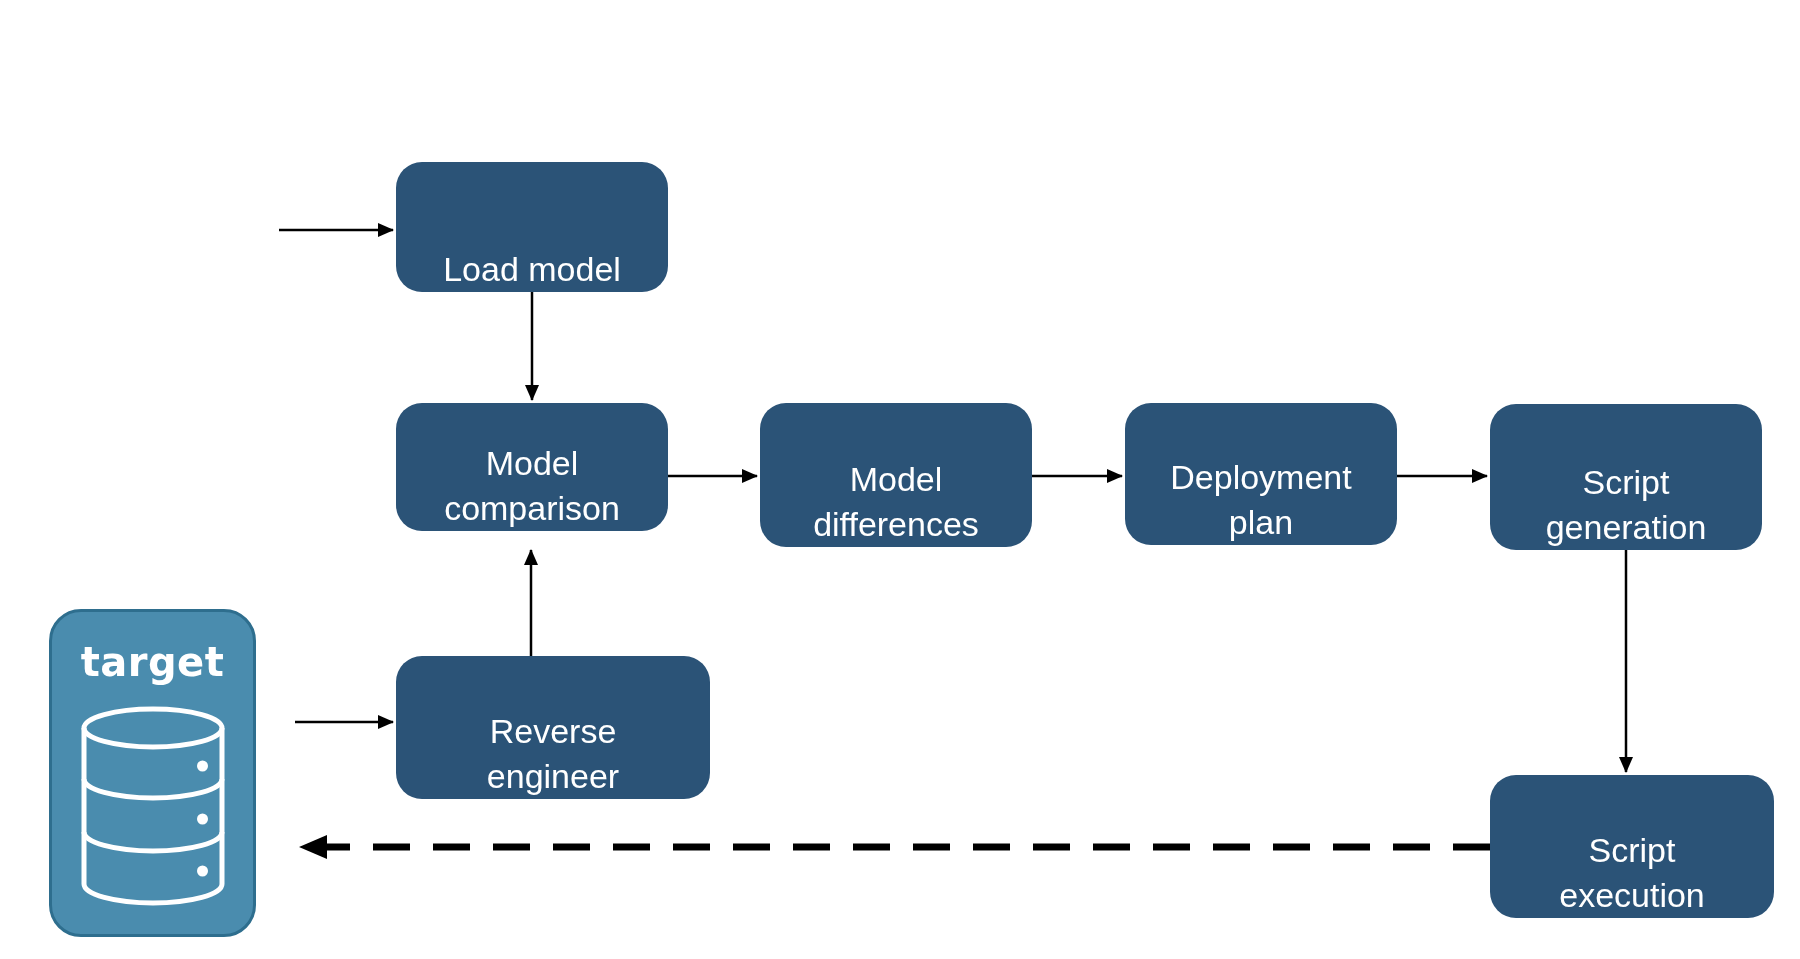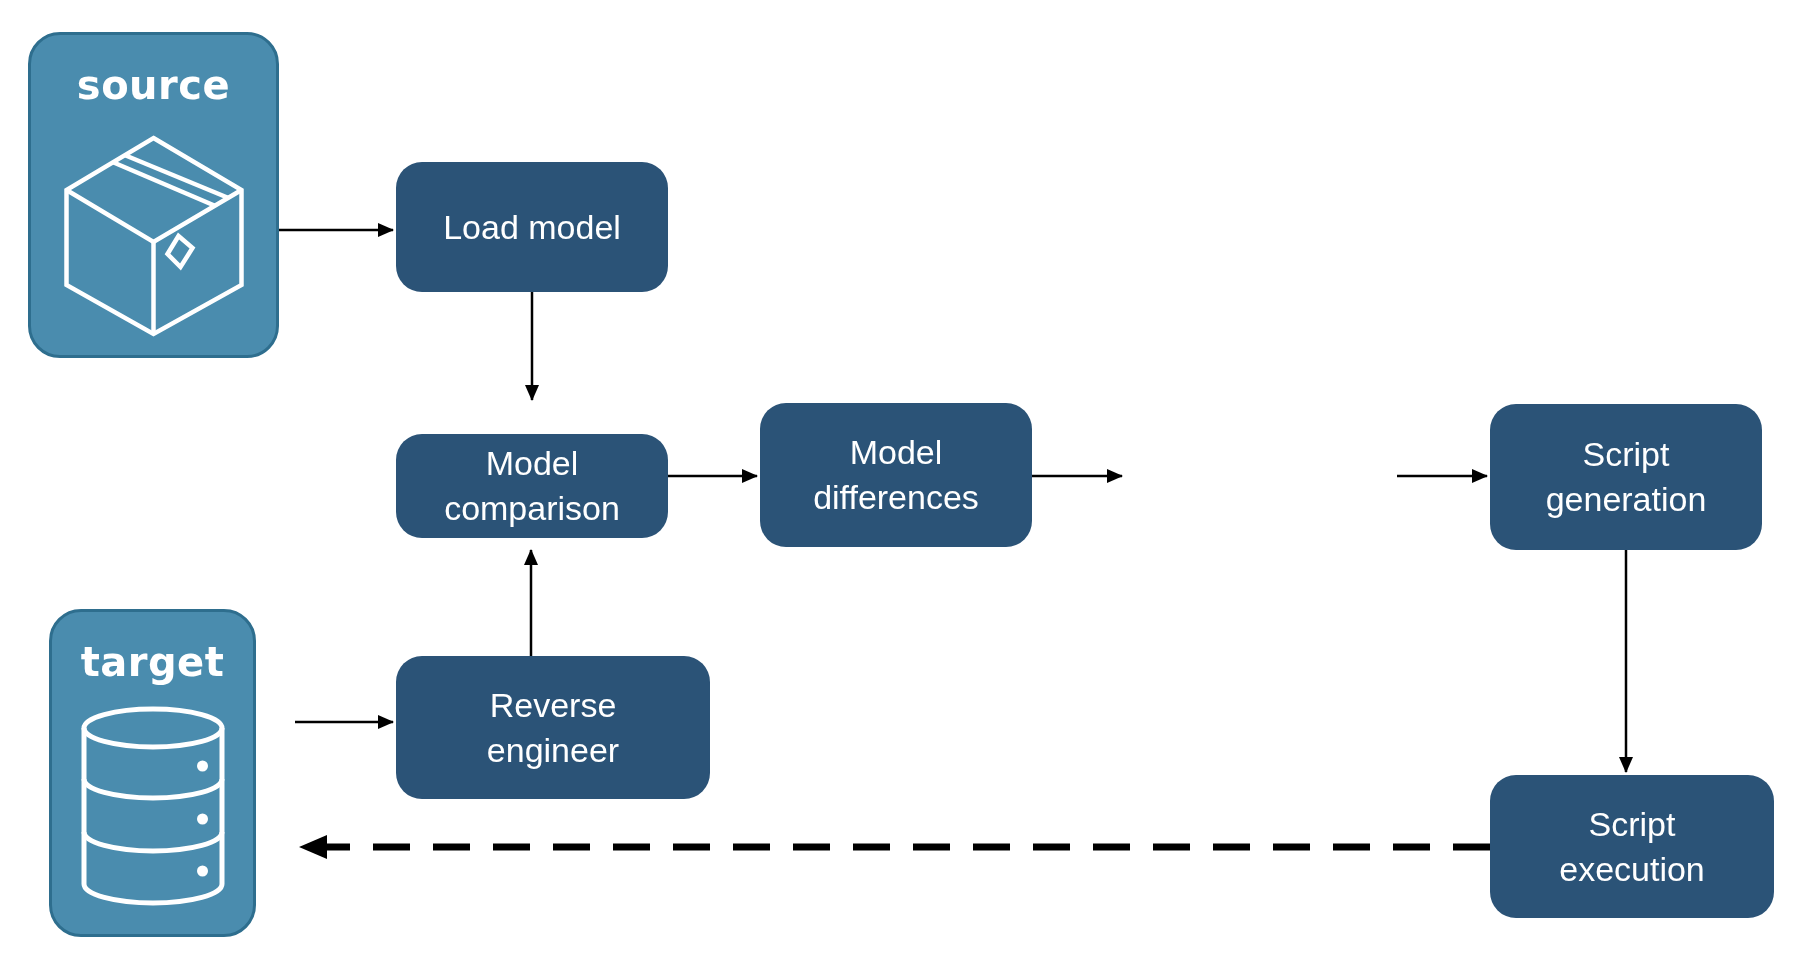--- a/index.html
+++ b/index.html
@@ -17,21 +17,21 @@
     width: 1800px; height: 959px;
     pointer-events: none;
   }
   .node {
     position: absolute;
     box-sizing: border-box;
     background: var(--node-fill, #2B5377);
     border-radius: 26px;
     color: var(--label-text, #ffffff);
     display: flex;
-    align-items: center;
+    align-items: flex-end;
     justify-content: center;
     text-align: center;
     font-size: 34px;
     line-height: 45px;
     padding: 0 28px;
   }
   .group {
     position: absolute;
     box-sizing: border-box;
     background: var(--group-fill, #4A8CAE);
@@ -53,21 +53,21 @@
     position: absolute;
     left: 50%;
     transform: translateX(-50%);
   }
   #group-source { left: 28px; top: 32px; width: 251px; height: 326px; }
   #group-target { left: 49px; top: 609px; width: 207px; height: 328px; }
   #icon-package { top: 100px; }
   #icon-database { top: 94px; }
 
   #node-load-model        { left: 396px;  top: 162px; width: 272px; height: 130px; }
-  #node-model-comparison  { left: 396px;  top: 403px; width: 272px; height: 104px; margin-top: 31px; }
+  #node-model-comparison  { left: 396px;  top: 403px; width: 272px; height: 128px; }
   #node-model-differences { left: 760px;  top: 403px; width: 272px; height: 144px; }
   #node-deployment-plan   { left: 1125px; top: 403px; width: 272px; height: 142px; }
   #node-script-generation { left: 1490px; top: 404px; width: 272px; height: 146px; }
   #node-reverse-engineer  { left: 396px;  top: 656px; width: 314px; height: 143px; }
   #node-script-execution  { left: 1490px; top: 775px; width: 284px; height: 143px; }
 
   .edge { stroke: var(--arrow, #000000); stroke-width: 2.5; fill: none; }
   .edge-dashed {
     stroke: var(--arrow, #000000);
     stroke-width: 7;
@@ -75,33 +75,20 @@
     fill: none;
   }
   .arrowhead { fill: var(--arrow, #000000); }
   .white-stroke { stroke: #ffffff; fill: none; }
 </style>
 </head>
 <body>
 
 <div class="canvas">
 
-  <div class="group" id="group-source">
-    <div class="group-label">source</div>
-    <svg class="group-icon" id="icon-package" width="181" height="202" viewBox="0 0 181 202">
-      <g class="white-stroke" stroke-width="4.5" stroke-linejoin="miter">
-        <path d="M90 3 L178 55 L178 150 L90 199 L3 150 L3 55 Z"></path>
-        <path d="M3 55 L90 107 L178 55"></path>
-        <path d="M90 107 L90 199"></path>
-        <path d="M49 27 L152 71"></path>
-        <path d="M61 20 L165 63"></path>
-        <polygon points="115,101 129,113 117,132 104,119"></polygon>
-      </g>
-    </svg>
-  </div>
 
   <div class="group" id="group-target">
     <div class="group-label">target</div>
     <svg class="group-icon" id="icon-database" width="145" height="200" viewBox="0 0 145 200">
       <g class="white-stroke" stroke-width="5">
         <ellipse cx="72.5" cy="22" rx="69" ry="19"></ellipse>
         <path d="M3.5 22 L3.5 178"></path>
         <path d="M141.5 22 L141.5 178"></path>
         <path d="M3.5 178 A69 19 0 0 0 141.5 178"></path>
         <path d="M3.5 73 A69 19 0 0 0 141.5 73"></path>
@@ -116,20 +103,23 @@
   </div>
 
   <div class="node" id="node-load-model">
     <span>Load model</span>
   </div>
   <div class="node" id="node-model-comparison">
     <span>Model comparison</span>
   </div>
   <div class="node" id="node-model-differences">
     <span>Model differences</span>
+  </div>
+  <div class="node" id="node-deployment-plan">
+    <span>Deployment plan</span>
   </div>
   <div class="node" id="node-script-generation">
     <span>Script generation</span>
   </div>
   <div class="node" id="node-reverse-engineer">
     <span>Reverse engineer</span>
   </div>
   <div class="node" id="node-script-execution">
     <span>Script execution</span>
   </div>

